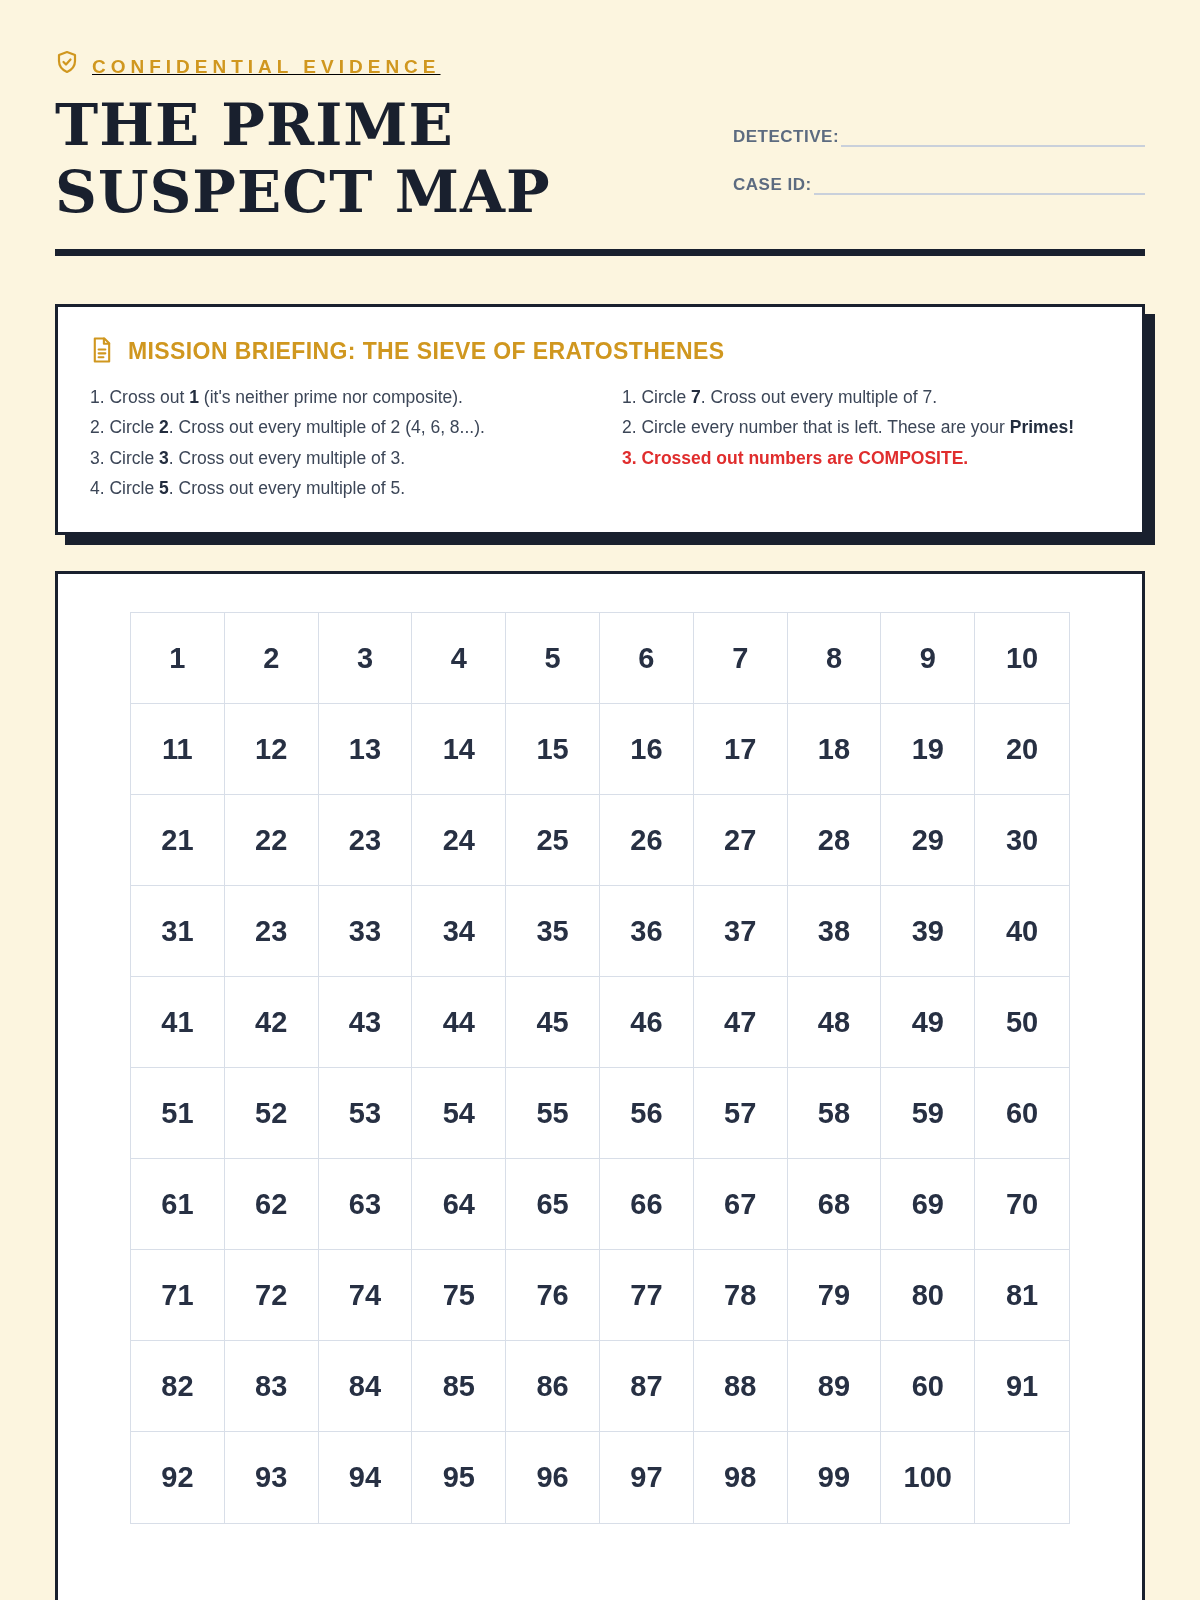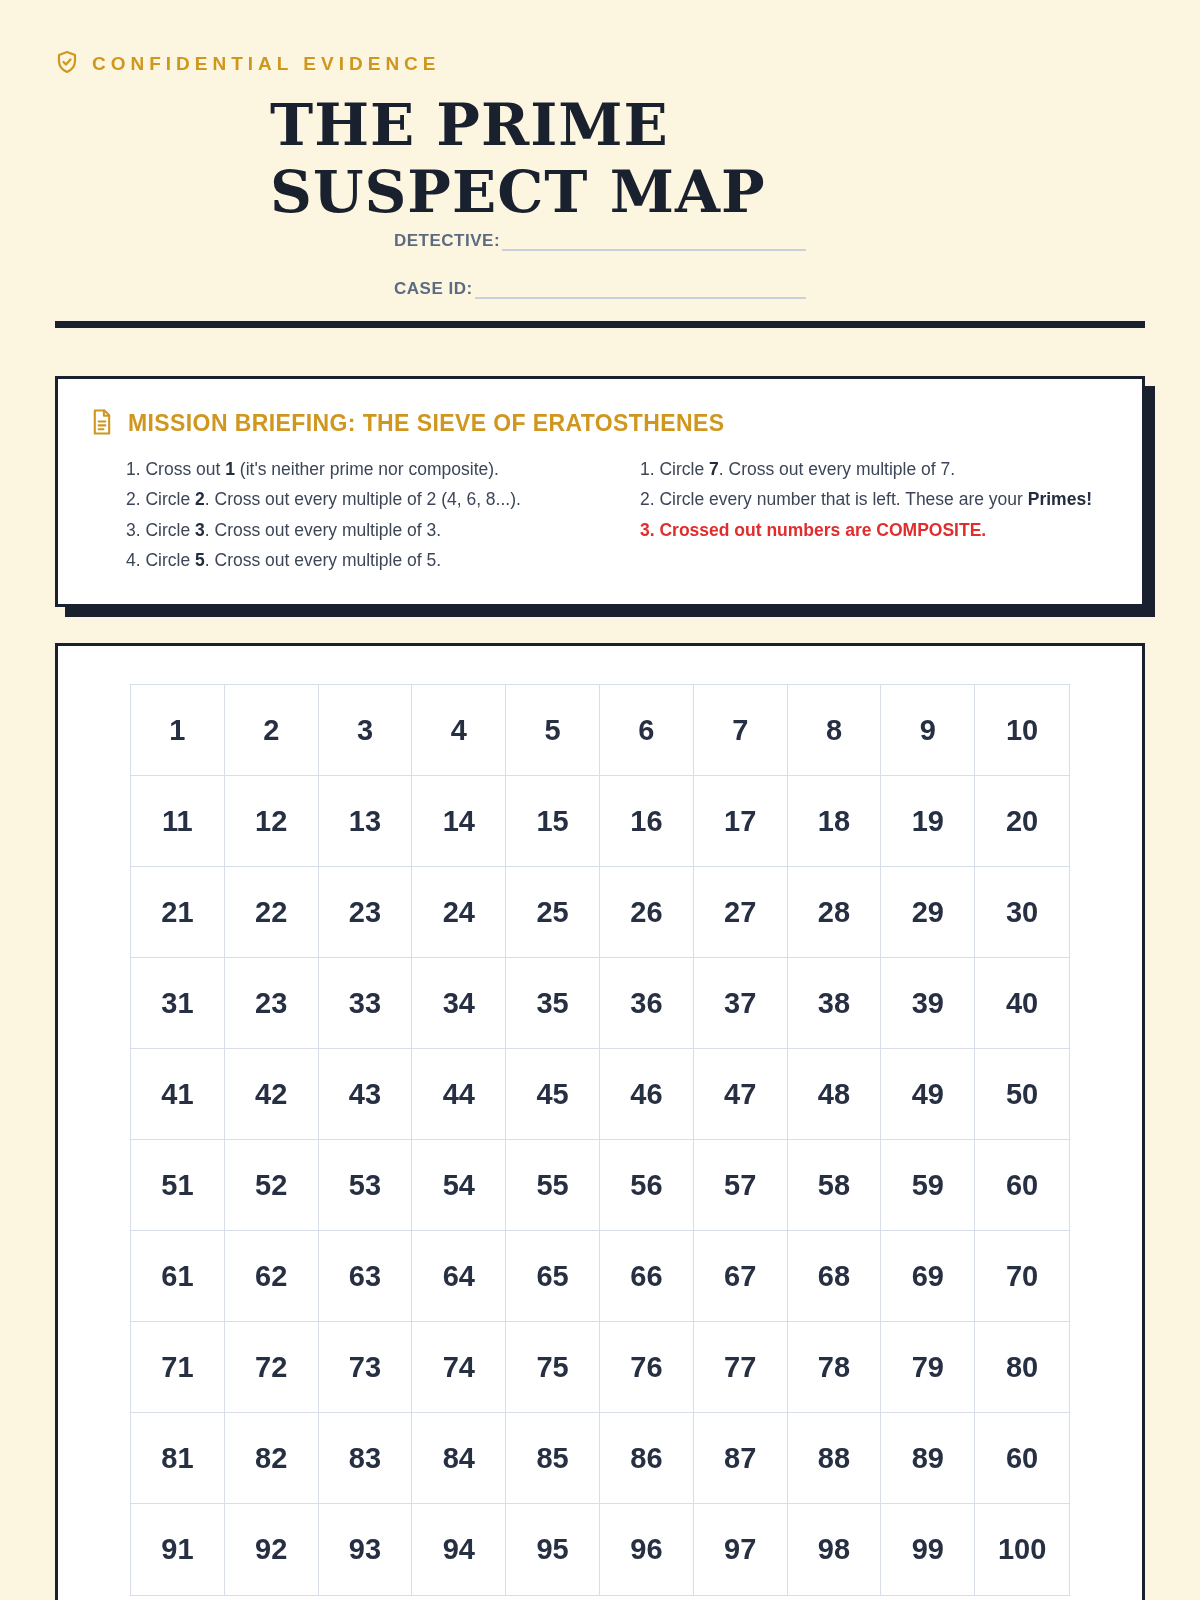--- a/index.html
+++ b/index.html
@@ -6,43 +6,43 @@
   html, body { margin: 0; padding: 0; }
   body {
     width: 1200px; height: 1600px;
     background: #FCF5DF;
     font-family: "Liberation Sans", sans-serif;
     overflow: hidden;
   }
   .page { padding: 50px 55px 0; }
 
   
-  .badge-row { display: flex; align-items: center; gap: 13px; margin-bottom: 14px; }
+  .badge-row { display: flex; align-items: flex-end; gap: 13px; margin-bottom: 14px; text-decoration: underline; }
   .badge-text { color: #D0971F; font-weight: bold; font-size: 19px; letter-spacing: 5px; }
-  .title-row { display: flex; justify-content: space-between; align-items: center; flex-direction: column; }
+  .title-row { display: flex; justify-content: space-between; align-items: center; }
   h1.title {
     font-family: "DejaVu Serif", "Liberation Serif", serif;
     font-weight: bold; font-size: 58px; line-height: 1.16;
     color: #19202E; margin: 0; max-width: 660px; letter-spacing: 1px;
   }
   .fields { width: 412px; display: flex; flex-direction: column; gap: 28px; padding-top: 4px; }
   .field { display: flex; align-items: flex-end; gap: 2px; text-align: right; }
   .field-label { color: #5C6B80; font-weight: bold; font-size: 17px; letter-spacing: 0.5px; white-space: nowrap; }
   .field-line { flex: 1; border-bottom: 2px solid #C9D0DB; height: 1.15em; }
   .rule { height: 7px; background: #19202E; margin-top: 22px; }
 
   
   .briefing {
     margin-top: 48px; background: #ffffff;
     border: 3px solid #19202E; box-shadow: 10px 10px 0 #19202E;
     padding: 30px 32px 28px;
   }
   .briefing-head { display: flex; align-items: center; gap: 15px; }
   .briefing-title { color: #D0971F; font-size: 23px; font-weight: bold; margin: 0; letter-spacing: 0.4px; }
-  .briefing-cols { display: flex; gap: 44px; margin-top: 15px; margin-left: 36px; }
+  .briefing-cols { display: flex; gap: 44px; margin-top: 15px; }
   .steps { list-style: none; margin: 0; padding: 0; flex: 1; }
   .step { font-size: 17.5px; color: #3C4657; line-height: 1.75; }
   .step strong { color: #232D3E; }
   .step-danger { color: #E02D2D; font-weight: bold; }
   .step-danger strong, .step-danger span { color: #E02D2D; text-align: right; }
 
   
   .grid-box {
     margin-top: 36px; background: #ffffff;
     border: 3px solid #19202E;
@@ -184,21 +184,20 @@
         <div class="cell">63</div>
         <div class="cell">64</div>
         <div class="cell">65</div>
         <div class="cell">66</div>
         <div class="cell">67</div>
         <div class="cell">68</div>
         <div class="cell">69</div>
         <div class="cell">70</div>
         <div class="cell">71</div>
         <div class="cell">72</div>
-        <div class="cell">73</div>
         <div class="cell">74</div>
         <div class="cell">75</div>
         <div class="cell">76</div>
         <div class="cell">77</div>
         <div class="cell">78</div>
         <div class="cell">79</div>
         <div class="cell">80</div>
         <div class="cell">81</div>
         <div class="cell">82</div>
         <div class="cell">83</div>

